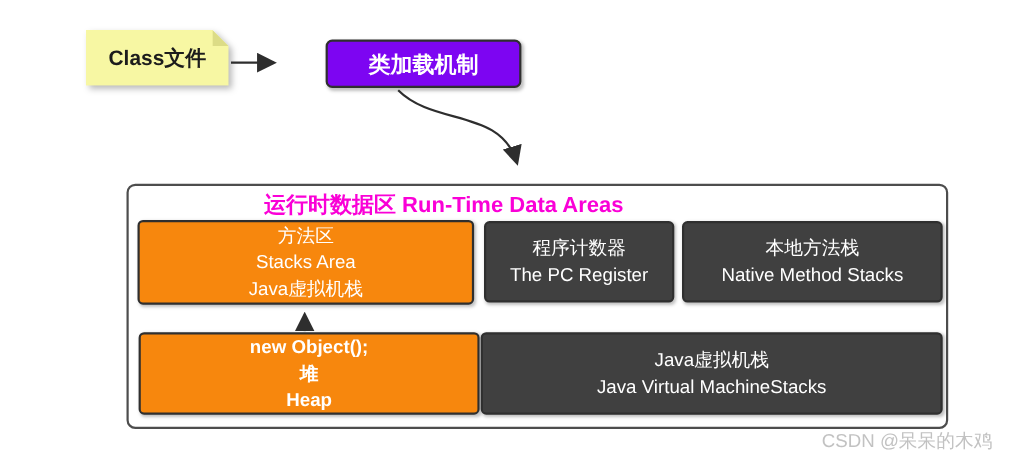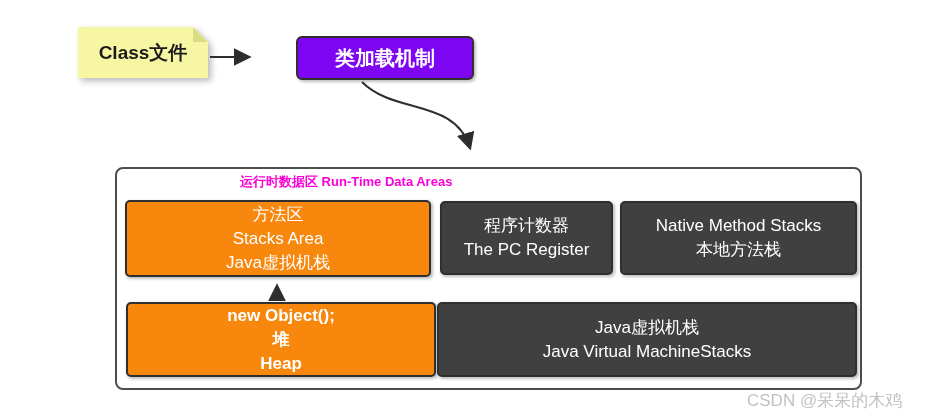--- a/index.html
+++ b/index.html
@@ -55,21 +55,21 @@
     left: 115px; top: 167px;
     width: 747px; height: 223px;
     box-sizing: border-box;
     background: #ffffff;
     border: 2px solid #4d4d4d;
     border-radius: 8px;
   }
   .runtime-title {
     position: absolute;
     left: 240px; top: 173px;
-    font-size: 13px; font-weight: bold;
+    font-size: 20px; font-weight: bold;
     color: #fa00d7;
     white-space: nowrap;
   }
 
   
   .box {
     position: absolute;
     box-sizing: border-box;
     border: 2px solid #2f2f2f;
     border-radius: 5px;
@@ -130,22 +130,22 @@
     <span>Stacks Area</span>
     <span>Java虚拟机栈</span>
   </div>
 
   <div id="box-pc-register" class="box box-blue">
     <span>程序计数器</span>
     <span>The PC Register</span>
   </div>
 
   <div id="box-native-stacks" class="box box-blue">
+    <span>本地方法栈</span>
     <span>Native Method Stacks</span>
-    <span>本地方法栈</span>
   </div>
 
   <div id="box-heap" class="box box-orange">
     <span>new Object();</span>
     <span>堆</span>
     <span>Heap</span>
   </div>
 
   <div id="box-jvm-stacks" class="box box-blue">
     <span>Java虚拟机栈</span>

